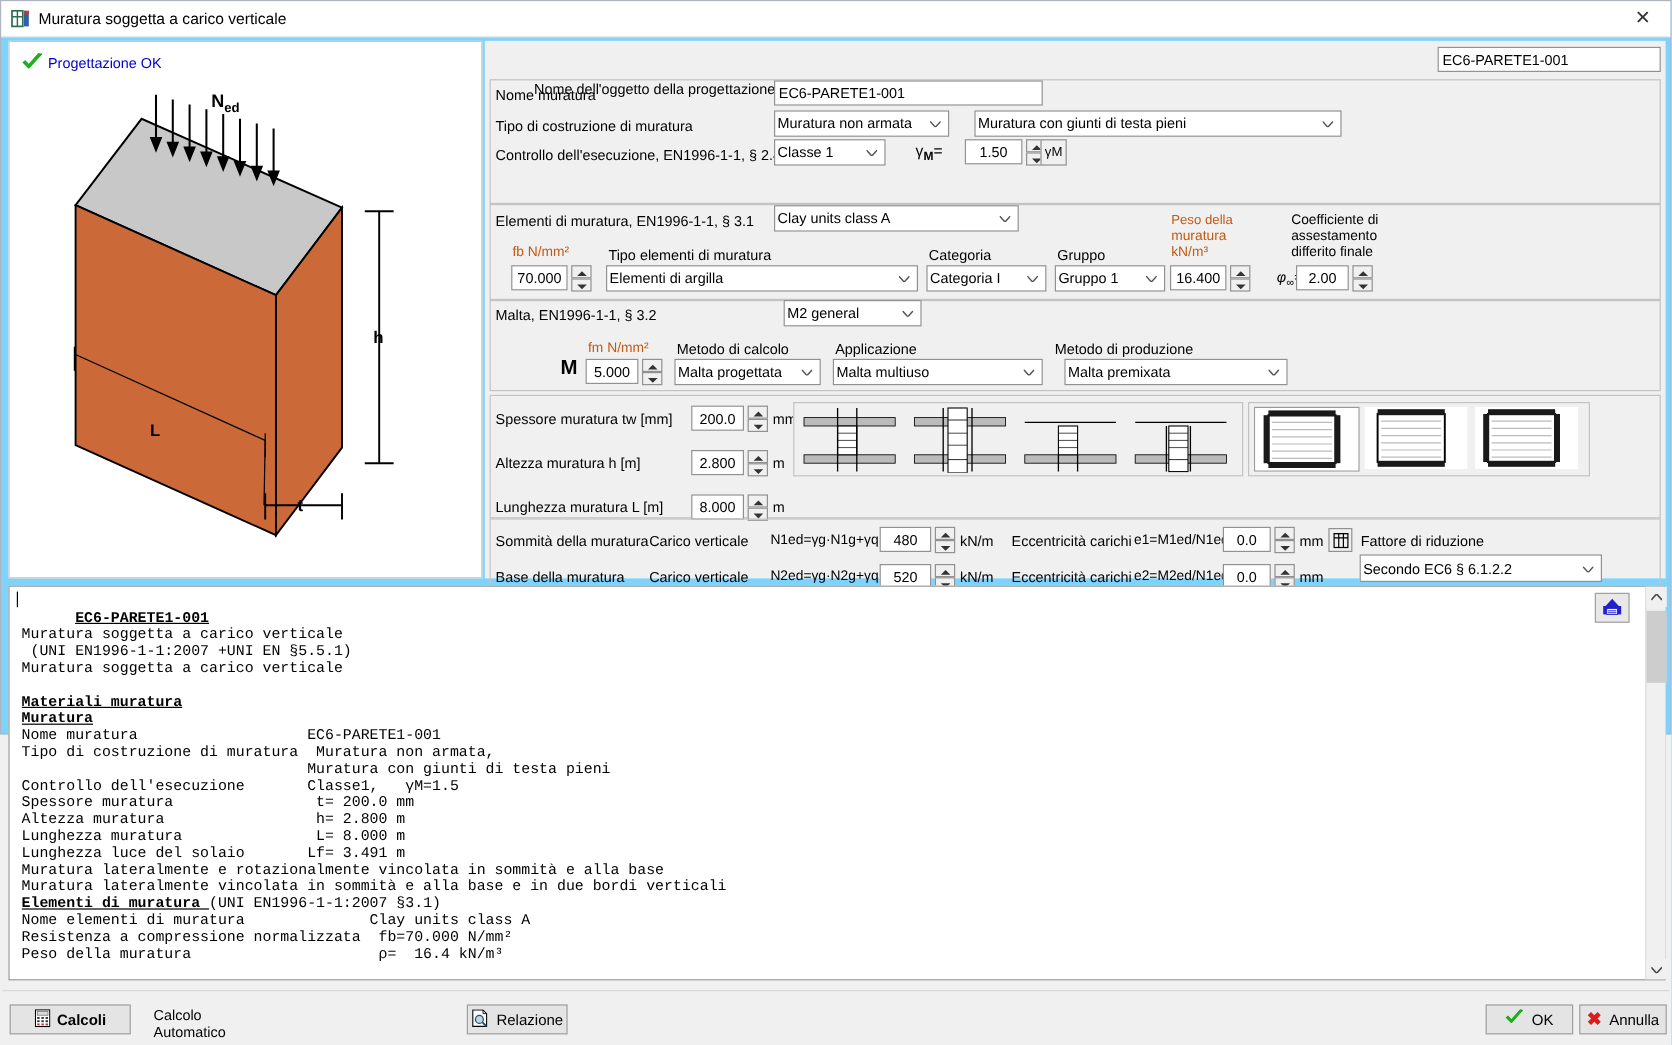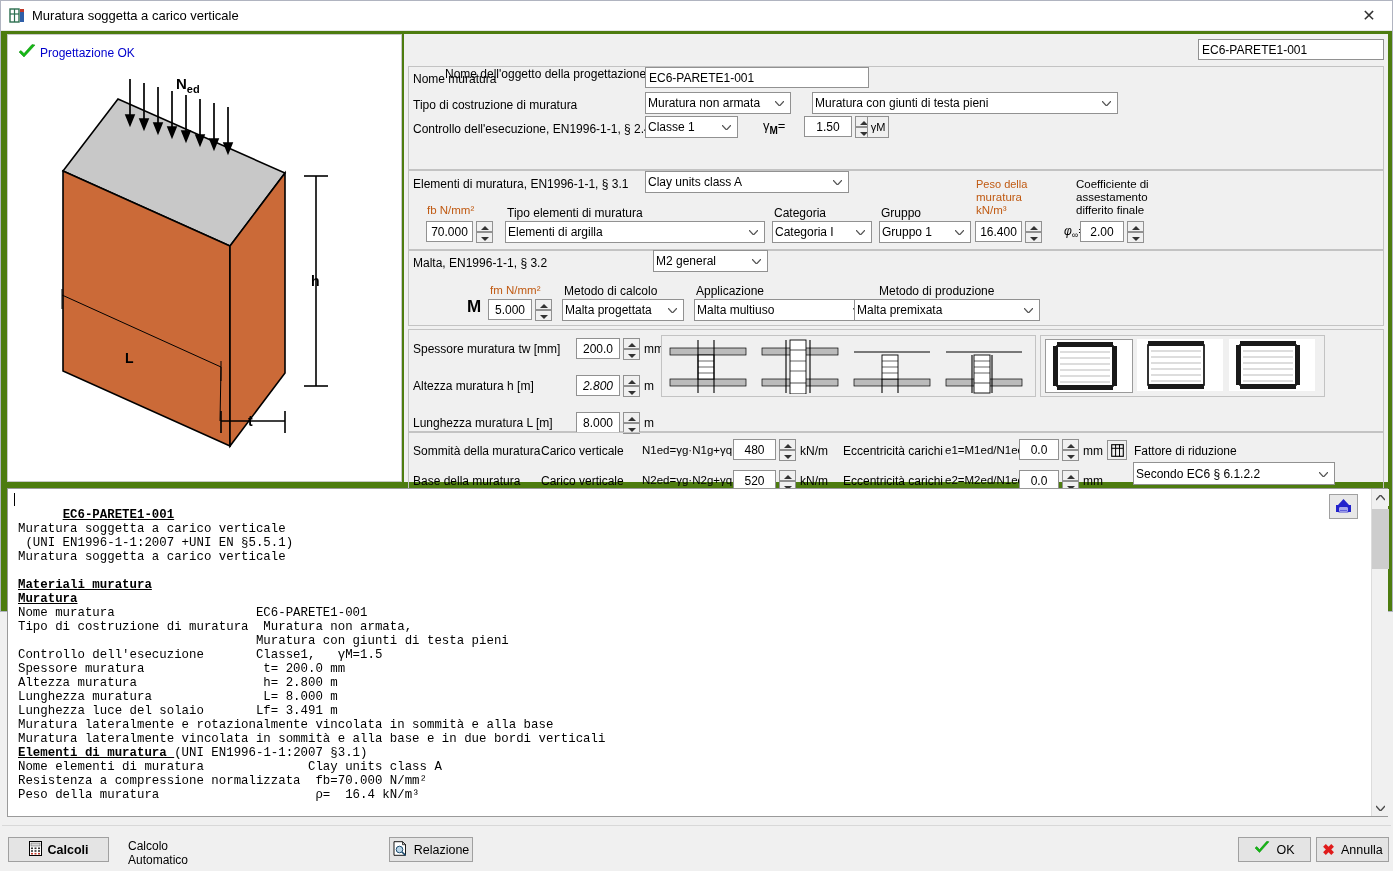--- a/index.html
+++ b/index.html
@@ -5,21 +5,21 @@
   * { box-sizing: border-box; }
   html, body { margin:0; padding:0; }
   body {
     width:1393px; height:871px;
     font-family:"Liberation Sans", sans-serif;
     font-size:12px;
     color:#000;
     background:#f0f0f0;
     overflow:hidden;
   }
-  #app { position:relative; width:1393px; height:612px; background:#4d7c0f; border:1px solid #b0b4c0; }
+  #app { position:relative; width:1393px; height:612px; background:#7dd3fc; border:1px solid #b0b4c0; }
 
   
   .titlebar { position:absolute; left:0; top:0; width:1391px; height:30px; background:#ffffff; border-bottom:1px solid #e6e6e6; }
   .titlebar .ticon { position:absolute; left:8px; top:6px; width:17px; height:17px; }
   .titlebar .ttext { position:absolute; left:31px; top:7px; font-size:13px; color:#000; white-space:nowrap; }
   .titlebar .tclose { position:absolute; right:0px; top:0px; width:46px; height:30px; text-align:center; line-height:30px; font-size:16px; color:#333; cursor:pointer; }
 
   
   .leftpanel { position:absolute; left:6px; top:33px; width:395px; height:448px; background:#ffffff; border:1px solid #c8c8c8; }
   .okrow { position:absolute; left:10px; top:9px; width:200px; height:20px; }
@@ -316,21 +316,21 @@
 
     <span class="lbl" style="left:292px; top:250px;">Applicazione</span>
     <div class="cbwrap" style="left:290px; top:265px; width:175px; height:22px;">
       <select class="cb"><option>Malta multiuso</option></select>
       <svg class="cbarrow" viewBox="0 0 9 5">
           <path d="M0,0 L4.5,5 L9,0" fill="none" stroke="#555" stroke-width="1.2"></path>
         </svg>
     </div>
 
     <span class="lbl" style="left:475px; top:250px;text-align:center;">Metodo di produzione</span>
-    <div class="cbwrap" style="left:450px; top:265px; width:186px; height:22px;padding-left:27px;">
+    <div class="cbwrap" style="left:483px; top:265px; width:186px; height:22px;padding-left:27px;">
       <select class="cb"><option>Malta premixata</option></select>
       <svg class="cbarrow" viewBox="0 0 9 5">
           <path d="M0,0 L4.5,5 L9,0" fill="none" stroke="#555" stroke-width="1.2"></path>
         </svg>
     </div>
 
     <div class="groupbox" style="left:4px; top:295px; width:976px; height:103px;"></div>
 
     <span class="lbl" style="left:9px; top:308px;">Spessore muratura tw [mm]</span>
     <input class="tb tbc" style="left: 172px; top: 304px; width: 44px;" value="200.0">
@@ -338,21 +338,21 @@
       <div class="sb up">
           <i class="ar"></i>
         </div>
       <div class="sb dn">
           <i class="ar"></i>
         </div>
     </div>
     <span class="lbl" style="left:240px; top:308px;">mm</span>
 
     <span class="lbl" style="left:9px; top:345px;">Altezza muratura h [m]</span>
-    <input class="tb tbc" style="left: 172px; top: 341px; width: 44px; font-style: italic;" value="2.800">
+    <input class="tb tbc" style="left: 172px; top: 341px; width: 44px;" value="2.800">
     <div class="spin" style="left:219px; top:341px;">
       <div class="sb up">
           <i class="ar"></i>
         </div>
       <div class="sb dn">
           <i class="ar"></i>
         </div>
     </div>
     <span class="lbl" style="left:240px; top:345px;">m</span>
 

